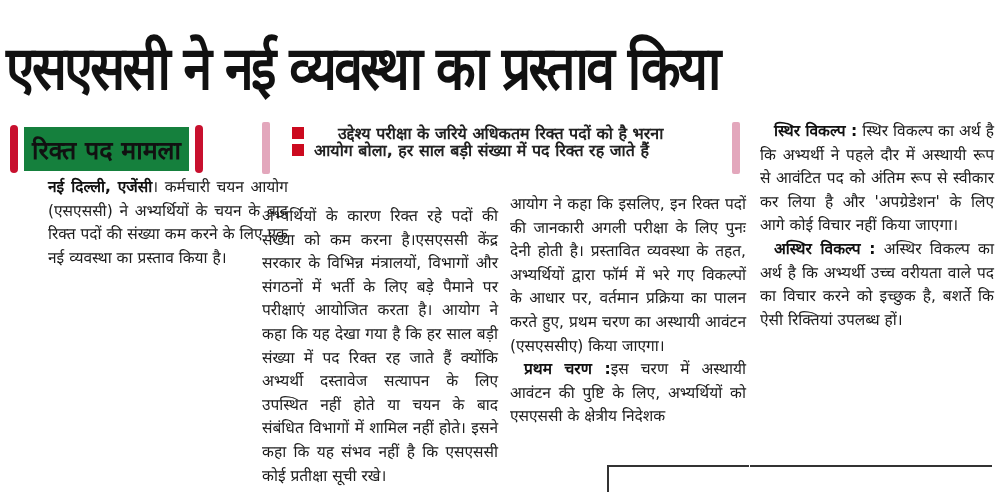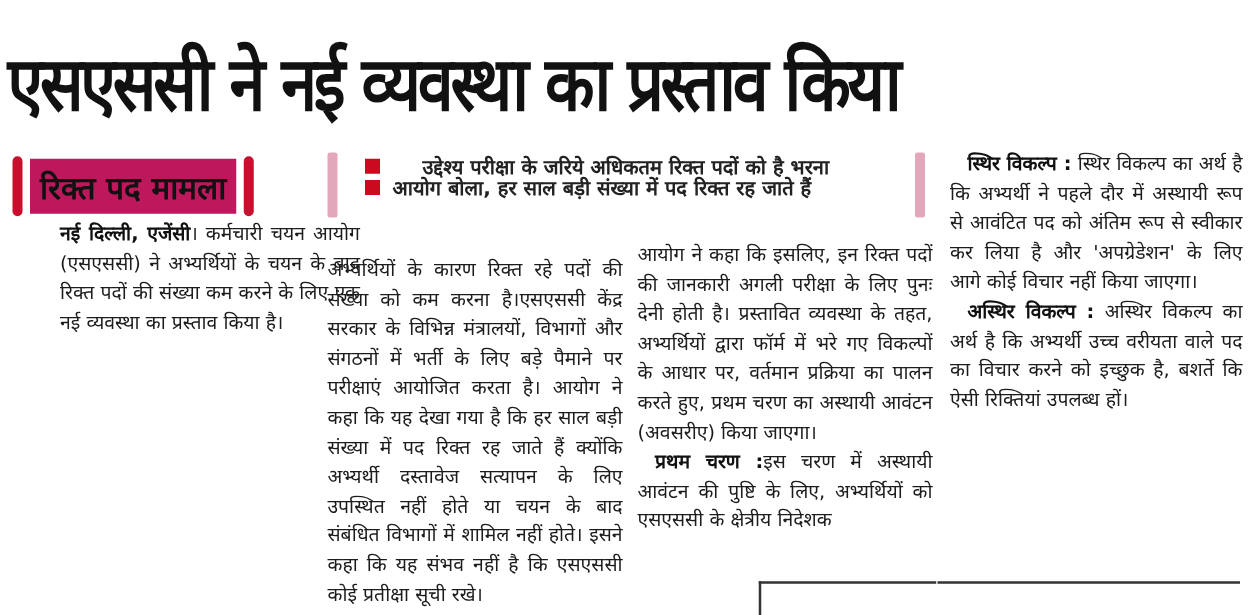--- a/index.html
+++ b/index.html
@@ -40,21 +40,21 @@
       display: flex;
       align-items: center;
     }
     .kicker-bar {
       width: 8px;
       height: 48px;
       background: #c8102e;
       border-radius: 4px;
     }
     .kicker-box {
-      background: #be185d;
+      background: #15803d;
       height: 44px;
       padding: 0 8px;
       margin: 0 6px;
       display: flex;
       align-items: center;
       font-weight: bold;
       font-size: 25px;
       color: #111;
       white-space: nowrap;
     }
@@ -161,21 +161,21 @@
 
 <div class="col col1">
   <p><span class="b">नई दिल्ली, एजेंसी</span><span>। कर्मचारी चयन आयोग (एसएससी) ने अभ्यर्थियों के चयन के बाद रिक्त पदों की संख्या कम करने के लिए एक नई व्यवस्था का प्रस्ताव किया है।</span></p>
 </div>
 
 <div class="col col2">
   <p>अभ्यर्थियों के कारण रिक्त रहे पदों की संख्या को कम करना है।एसएससी केंद्र सरकार के विभिन्न मंत्रालयों, विभागों और संगठनों में भर्ती के लिए बड़े पैमाने पर परीक्षाएं आयोजित करता है। आयोग ने कहा कि यह देखा गया है कि हर साल बड़ी संख्या में पद रिक्त रह जाते हैं क्योंकि अभ्यर्थी दस्तावेज सत्यापन के लिए उपस्थित नहीं होते या चयन के बाद संबंधित विभागों में शामिल नहीं होते। इसने कहा कि यह संभव नहीं है कि एसएससी कोई प्रतीक्षा सूची रखे।</p>
 </div>
 
 <div class="col col3">
-  <p>आयोग ने कहा कि इसलिए, इन रिक्त पदों की जानकारी अगली परीक्षा के लिए पुनः देनी होती है। प्रस्तावित व्यवस्था के तहत, अभ्यर्थियों द्वारा फॉर्म में भरे गए विकल्पों के आधार पर, वर्तमान प्रक्रिया का पालन करते हुए, प्रथम चरण का अस्थायी आवंटन (अवसरीए) किया जाएगा।</p>
+  <p>आयोग ने कहा कि इसलिए, इन रिक्त पदों की जानकारी अगली परीक्षा के लिए पुनः देनी होती है। प्रस्तावित व्यवस्था के तहत, अभ्यर्थियों द्वारा फॉर्म में भरे गए विकल्पों के आधार पर, वर्तमान प्रक्रिया का पालन करते हुए, प्रथम चरण का अस्थायी आवंटन (एसएससीए) किया जाएगा।</p>
   <p class="indent"><span class="b">प्रथम चरण :</span><span>इस चरण में अस्थायी आवंटन की पुष्टि के लिए, अभ्यर्थियों को एसएससी के क्षेत्रीय निदेशक</span></p>
 </div>
 
 <div class="col col4">
   <p class="indent"><span class="b">स्थिर विकल्प :</span><span> स्थिर विकल्प का अर्थ है कि अभ्यर्थी ने पहले दौर में अस्थायी रूप से आवंटित पद को अंतिम रूप से स्वीकार कर लिया है और 'अपग्रेडेशन' के लिए आगे कोई विचार नहीं किया जाएगा।</span></p>
   <p class="indent"><span class="b">अस्थिर विकल्प :</span><span> अस्थिर विकल्प का अर्थ है कि अभ्यर्थी उच्च वरीयता वाले पद का विचार करने को इच्छुक है, बशर्ते कि ऐसी रिक्तियां उपलब्ध हों।</span></p>
 </div>
 
 <div class="box-corner"></div>
 <div class="rule-bottom"></div>

